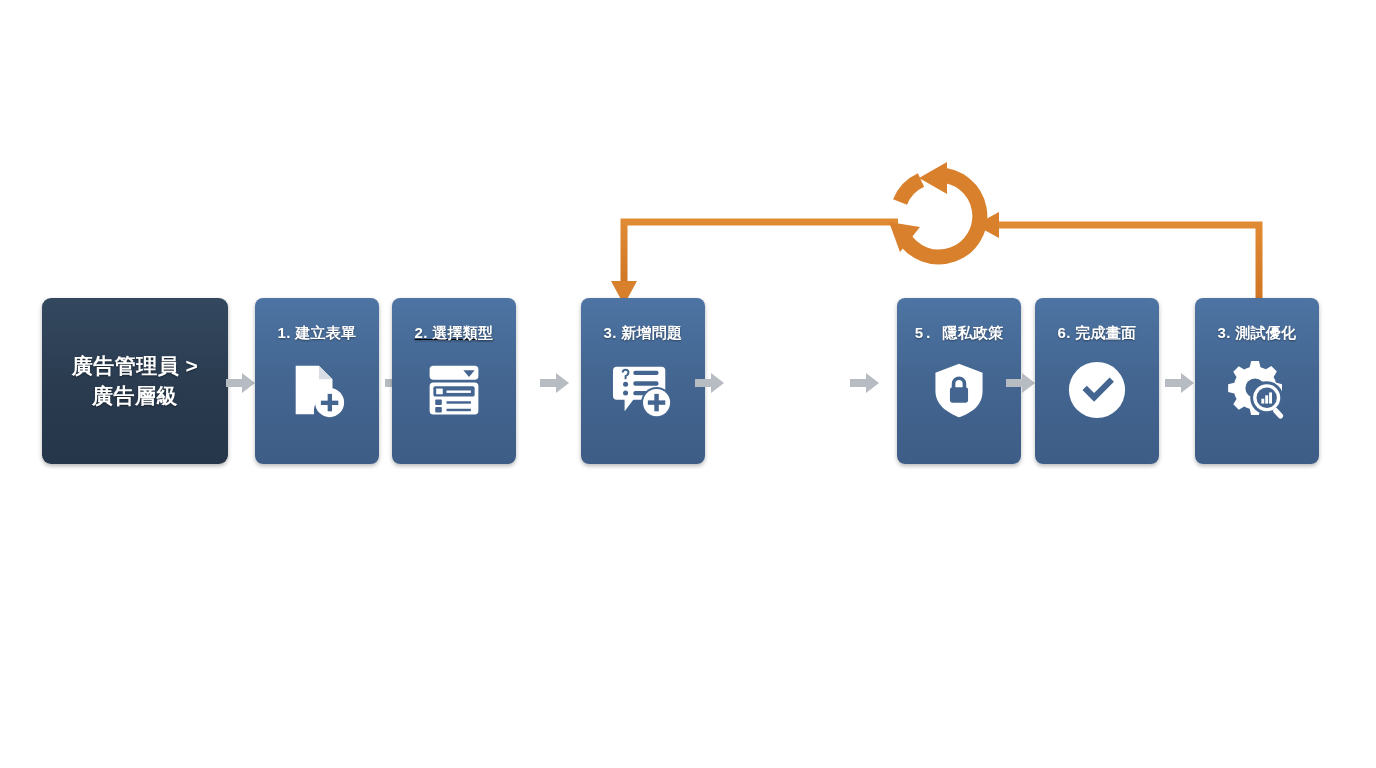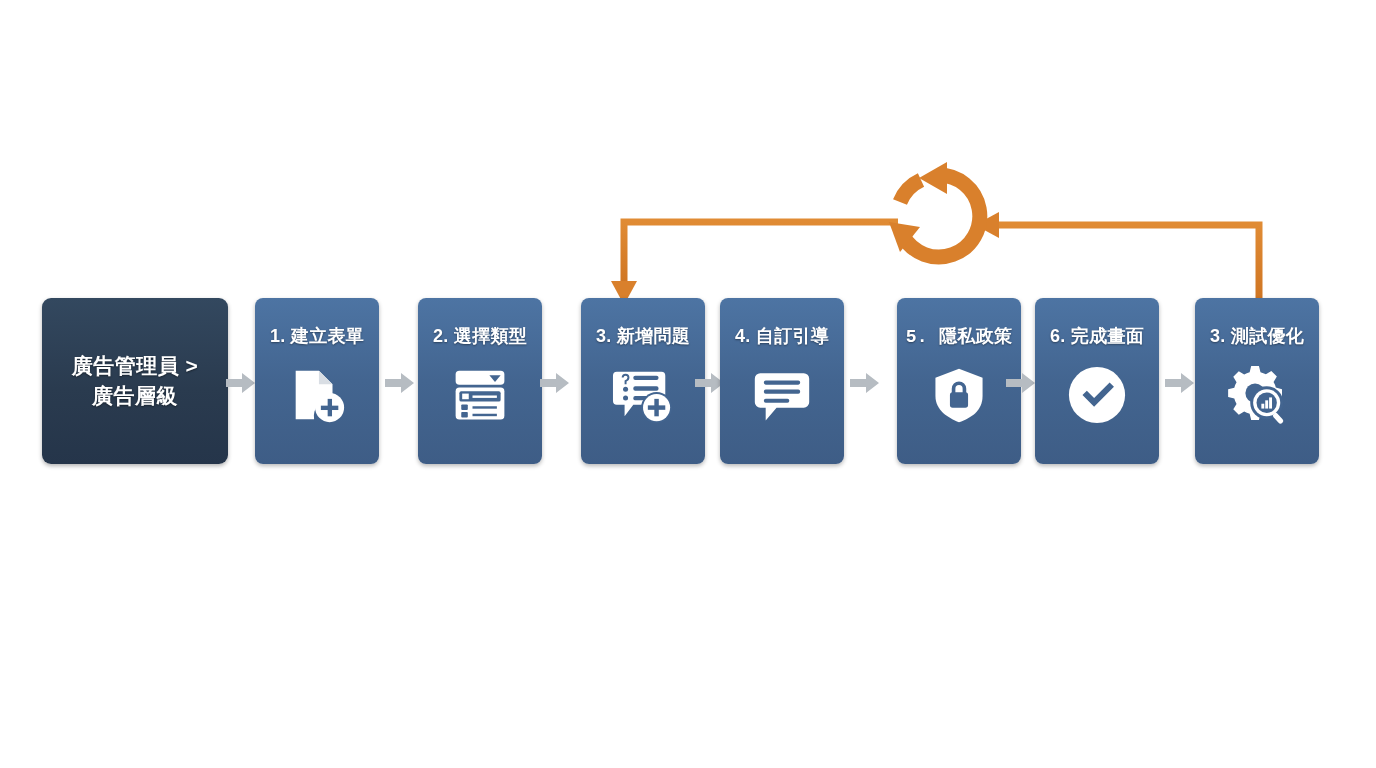--- a/index.html
+++ b/index.html
@@ -62,21 +62,21 @@
     height: 166px;
     background: linear-gradient(180deg, #4d74a3 0%, #436590 50%, #3e5d86 100%);
     border-radius: 8px;
     box-shadow: 0 2px 4px rgba(0,0,0,0.28);
     display: flex;
     flex-direction: column;
     align-items: center;
   }
   .step-label {
     color: #ffffff;
-    font-size: 18px;
+    font-size: 15px;
     font-weight: bold;
     margin-top: 26px;
     letter-spacing: 0.3px;
     white-space: nowrap;
     text-shadow: 0 1px 2px rgba(0,0,0,0.40);
   }
   .step-icon {
     margin-top: 10px;
     width: 74px;
     height: 74px;
@@ -161,21 +161,21 @@
           <rect x="43" y="36" width="4.5" height="18" fill="#436590"></rect>
           <rect x="36" y="43" width="18" height="4.5" fill="#436590"></rect>
         </svg>
       </div>
     </div>
 
     <svg class="grey-arrow" style="left:385px;" viewBox="0 0 30 22">
       <path d="M0,7 L16,7 L16,1 L29,11 L16,21 L16,15 L0,15 Z" fill="#b6bcc2"></path>
     </svg>
 
-    <div class="step-box" style="left:418px;">
+    <div class="step-box" style="left:392px;text-decoration:underline;">
       <div class="step-label">2. 選擇類型</div>
       <div class="step-icon">
         <svg viewBox="0 0 64 64" width="60" height="60">
           <rect x="6" y="6" width="52" height="15" rx="4" fill="#ffffff"></rect>
           <polygon points="42,11 54,11 48,18" fill="#436590"></polygon>
           <rect x="6" y="24" width="52" height="34" rx="4" fill="#ffffff"></rect>
           <rect x="10" y="28" width="44" height="11" rx="2" fill="#436590"></rect>
           <rect x="13" y="30.5" width="7" height="6" fill="#ffffff"></rect>
           <rect x="24" y="32.5" width="26" height="2.6" fill="#ffffff"></rect>
           <rect x="12" y="42" width="7" height="6" rx="1" fill="#436590"></rect>
@@ -206,31 +206,20 @@
           <rect x="43.7" y="36" width="4.6" height="18" fill="#436590"></rect>
           <rect x="37" y="42.7" width="18" height="4.6" fill="#436590"></rect>
         </svg>
       </div>
     </div>
 
     <svg class="grey-arrow" style="left:695px;" viewBox="0 0 30 22">
       <path d="M0,7 L16,7 L16,1 L29,11 L16,21 L16,15 L0,15 Z" fill="#b6bcc2"></path>
     </svg>
 
-    <div class="step-box" style="left:720px;">
-      <div class="step-label">4. 自訂引導</div>
-      <div class="step-icon">
-        <svg viewBox="0 0 64 64" width="58" height="58">
-          <path d="M8,8 h48 a6,6 0 0 1 6,6 v26 a6,6 0 0 1 -6,6 H26 l-12,14 v-14 H8 a6,6 0 0 1 -6,-6 V14 a6,6 0 0 1 6,-6 Z" fill="#ffffff"></path>
-          <rect x="12" y="16" width="40" height="4.6" rx="2" fill="#436590"></rect>
-          <rect x="12" y="26" width="40" height="4.6" rx="2" fill="#436590"></rect>
-          <rect x="12" y="36" width="28" height="4.6" rx="2" fill="#436590"></rect>
-        </svg>
-      </div>
-    </div>
 
     <svg class="grey-arrow" style="left:850px;" viewBox="0 0 30 22">
       <path d="M0,7 L16,7 L16,1 L29,11 L16,21 L16,15 L0,15 Z" fill="#b6bcc2"></path>
     </svg>
 
     <div class="step-box" style="left:897px;font-family:Liberation Mono, monospace;">
       <div class="step-label">5. 隱私政策</div>
       <div class="step-icon">
         <svg viewBox="0 0 64 64" width="58" height="58">
           <path d="M32,3 L58,13 v20 c0,16 -12,24 -26,29 C20,57 6,49 6,33 V13 Z" fill="#ffffff"></path>

